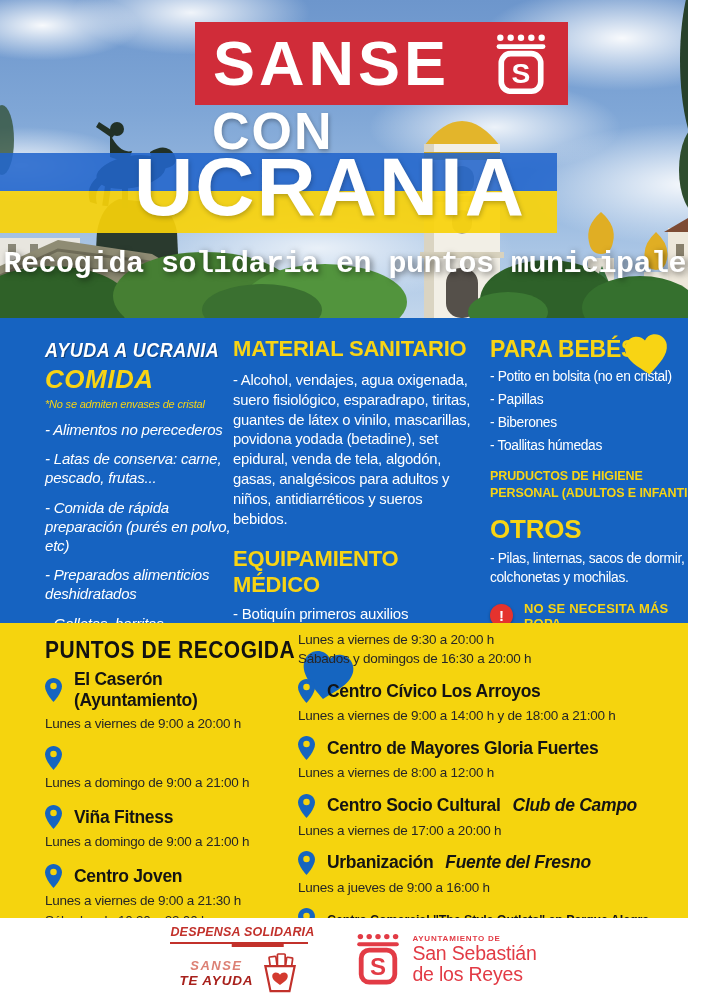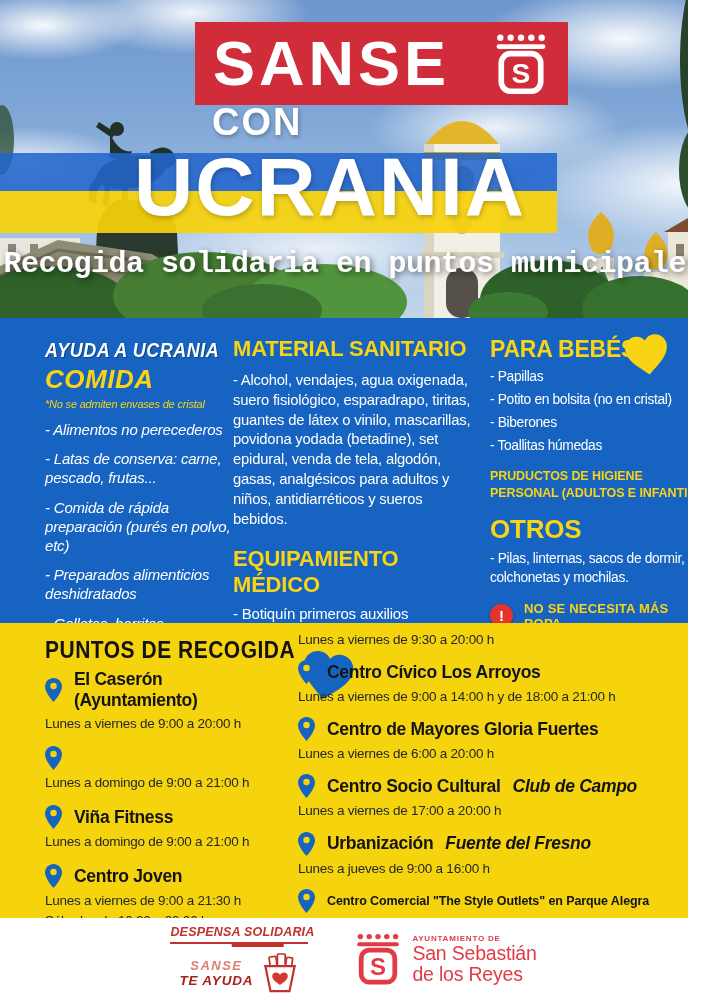--- a/index.html
+++ b/index.html
@@ -20,21 +20,21 @@
   .scene{position:absolute;inset:0;}
   .flagband{position:absolute;left:0;top:153px;width:557px;height:80px;}
   .flagband .fb-blue{height:38px;background:rgba(34,101,204,.88);}
   .flagband .fb-yellow{height:42px;background:rgba(248,211,10,.92);}
   .banner-red{position:absolute;left:195px;top:22px;width:373px;height:83px;
     background:var(--banner-red,#D02C39);display:flex;align-items:center;
     justify-content:space-between;padding:0 18px;box-sizing:border-box;}
   .brand{color:#fff;font-weight:800;font-size:63px;letter-spacing:4px;line-height:1;}
   .crown{width:58px;height:62px;color:#fff;}
   .hero-con{position:absolute;left:212px;top:101px;color:#fff;font-weight:800;
-    font-size:38px;letter-spacing:2px;text-shadow:1px 2px 4px rgba(0,0,0,.3);}
+    font-size:52px;letter-spacing:2px;text-shadow:1px 2px 4px rgba(0,0,0,.3);}
   .hero-ucrania{position:absolute;left:0;top:146px;width:660px;text-align:center;color:#fff;
     font-weight:800;font-size:82px;letter-spacing:2px;line-height:1;
     text-shadow:1px 2px 5px rgba(0,0,0,.25);}
   .hero-sub{position:absolute;left:0;top:247px;width:707px;text-align:center;color:#fff;
     font-weight:700;font-size:30px;letter-spacing:-.5px;
     text-shadow:2px 2px 6px rgba(0,0,0,.55);font-family:Liberation Mono, monospace;}
 
   
   .supplies{position:absolute;left:0;top:318px;width:707px;height:305px;
     background:var(--panel-blue,#1663C1);color:#fff;}
@@ -229,22 +229,22 @@
 
     <div class="col3">
       <div class="col3-headrow">
         <div class="yhead">PARA BEBÉS</div>
         <svg class="heart heart-yellow" viewBox="0 0 32 30" fill="currentColor">
           <path d="M16 29 C8 22 1 17 1 9.5 C1 4.8 4.8 1 9.5 1 C12.2 1 14.7 2.4 16 4.6 C17.3 2.4 19.8 1 22.5 1 C27.2 1 31 4.8 31 9.5 C31 17 24 22 16 29 Z"></path>
         </svg>
       </div>
       <div>
 
-      <p class="tight-item">- Papillas</p>
-          <p class="tight-item">- Potito en bolsita (no en cristal)</p>
+      <p class="tight-item">- Potito en bolsita (no en cristal)</p>
+          <p class="tight-item">- Papillas</p>
           <p class="tight-item">- Biberones</p>
           <p class="tight-item">- Toallitas húmedas</p>
         </div>
       <div class="hygiene">PRUDUCTOS DE HIGIENE PERSONAL (ADULTOS E INFANTIL)</div>
       <div class="yhead otros">OTROS</div>
       <div class="para3">- Pilas, linternas, sacos de dormir, colchonetas y mochilas.</div>
       <div class="warnrow">
         <div class="warn-ic">!</div>
         <div class="warntext">NO SE NECESITA MÁS ROPA</div>
       </div>
@@ -321,20 +321,21 @@
           </div>
         </div>
       </div>
 
     <div class="pt-col pt-right">
 
         <div class="entry">
           <div>
 
           <div class="sched-line">Lunes a viernes de 9:30 a 20:00 h</div>
+            <div class="sched-line">Sábados y domingos de 16:30 a 20:00 h</div>
           </div>
         </div>
 
         <div class="entry">
           <div class="entry-head">
             <svg class="pin" viewBox="0 0 24 34" fill="currentColor">
               <path d="M12 0C5.37 0 0 5.37 0 12c0 9 12 22 12 22s12-13 12-22C24 5.37 18.63 0 12 0z"></path>
               <circle cx="12" cy="11.5" r="4.6" fill="#F5D40E"></circle>
             </svg>
             <span class="pt-name">Centro Cívico Los Arroyos</span>
@@ -350,21 +351,21 @@
           <div class="entry-head">
             <svg class="pin" viewBox="0 0 24 34" fill="currentColor">
               <path d="M12 0C5.37 0 0 5.37 0 12c0 9 12 22 12 22s12-13 12-22C24 5.37 18.63 0 12 0z"></path>
               <circle cx="12" cy="11.5" r="4.6" fill="#F5D40E"></circle>
             </svg>
             <span class="pt-name">Centro de Mayores Gloria Fuertes</span>
             <span class="pt-name pt-italic"></span>
           </div>
           <div>
 
-          <div class="sched-line">Lunes a viernes de 6:00 a 20:00 h</div>
+          <div class="sched-line">Lunes a viernes de 8:00 a 12:00 h</div>
           </div>
         </div>
 
         <div class="entry">
           <div class="entry-head">
             <svg class="pin" viewBox="0 0 24 34" fill="currentColor">
               <path d="M12 0C5.37 0 0 5.37 0 12c0 9 12 22 12 22s12-13 12-22C24 5.37 18.63 0 12 0z"></path>
               <circle cx="12" cy="11.5" r="4.6" fill="#F5D40E"></circle>
             </svg>
             <span class="pt-name">Centro Socio Cultural </span>

